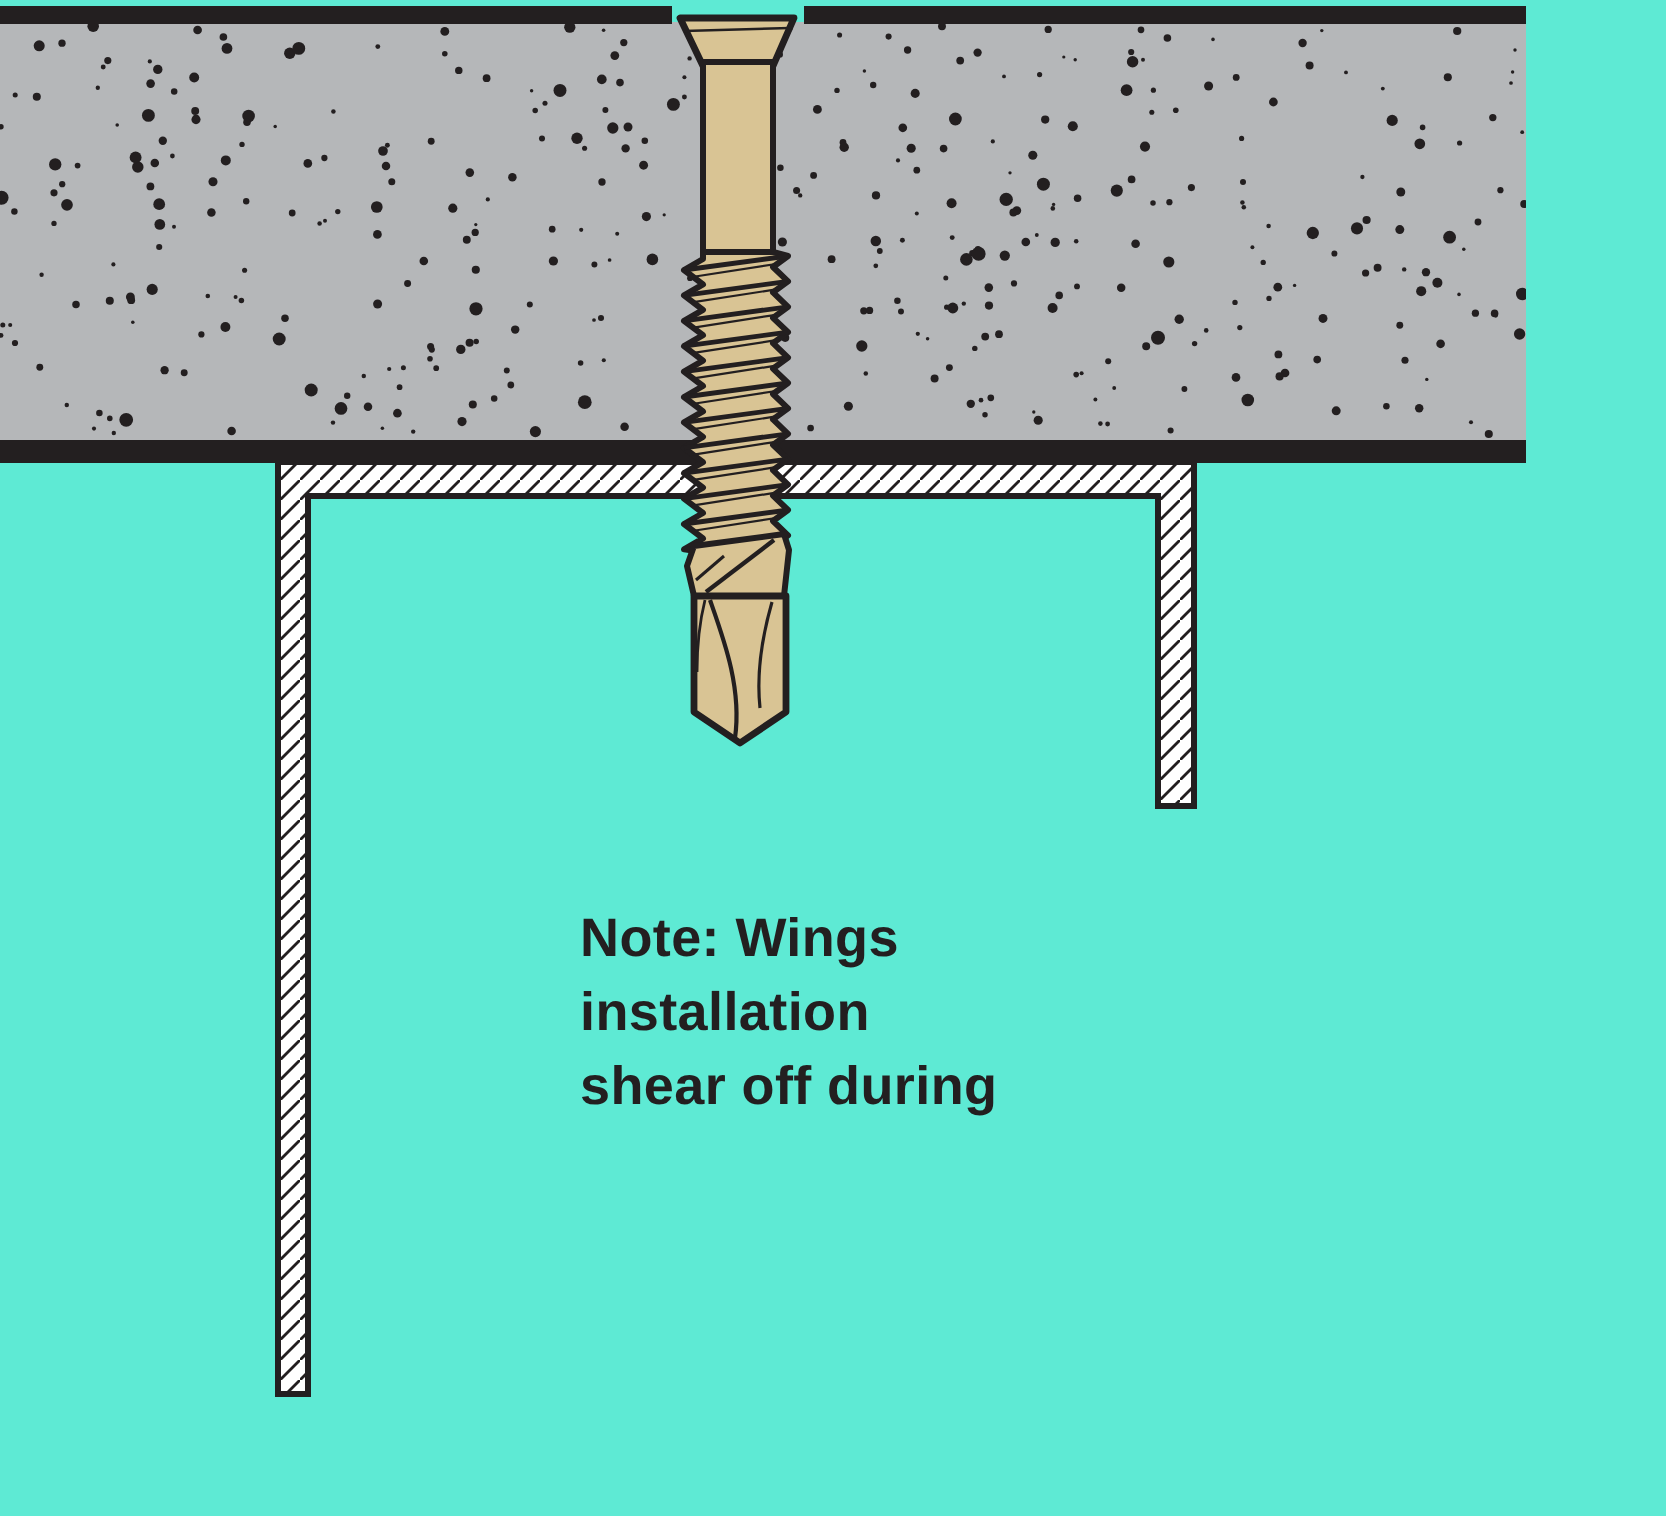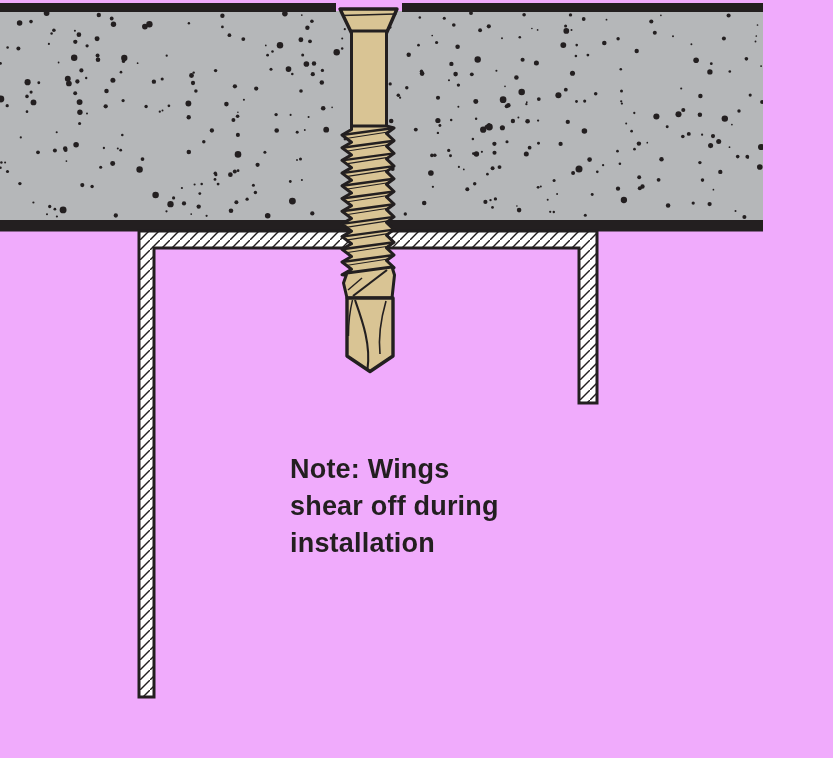--- a/index.html
+++ b/index.html
@@ -1,19 +1,19 @@
 <!DOCTYPE html>
 <html style="--concrete: #b5b7b9; --screw: #d9c494; --outline: #231f20; --paper: #ffffff;"><head>
 <meta charset="utf-8">
 <style>
   html,body{margin:0;padding:0;background:#ffffff;}
   .stage{
     position:relative;
     width:833px;height:758px;
-    background:#f0abfc;
+    background:#5eead4;
     overflow:hidden;
     font-family:"Liberation Sans", sans-serif;
   }
   .note{
     position:absolute;
     left:290px;top:451px;
     font-weight:bold;
     font-size:27px;
     line-height:37px;
     color:var(--outline,#231f20);
@@ -475,17 +475,17 @@
       <path d="M362,278 L348,290" style="fill:none;stroke:var(--outline);stroke-width:1.5"></path>
       <polygon points="347,298 393,298 393,356 370,371.5 347,356" style="fill:var(--screw);stroke:var(--outline);stroke-width:3.4;stroke-linejoin:round"></polygon>
       <path d="M355,300 C362,320 371,344 367.5,369" style="fill:none;stroke:var(--outline);stroke-width:2.1"></path>
       <path d="M386,301 C380,322 378.5,340 380,354" style="fill:none;stroke:var(--outline);stroke-width:1.6"></path>
       <path d="M352.5,300 C349.5,312 348.5,324 348.5,336" style="fill:none;stroke:var(--outline);stroke-width:1.4"></path>
     </g>
   </svg>
 
   <div class="note">
     <div>Note: Wings</div>
+    <div>installation</div>
     <div>shear off during</div>
-    <div>installation</div>
   </div>
 
 </div>
 
 </body></html>

